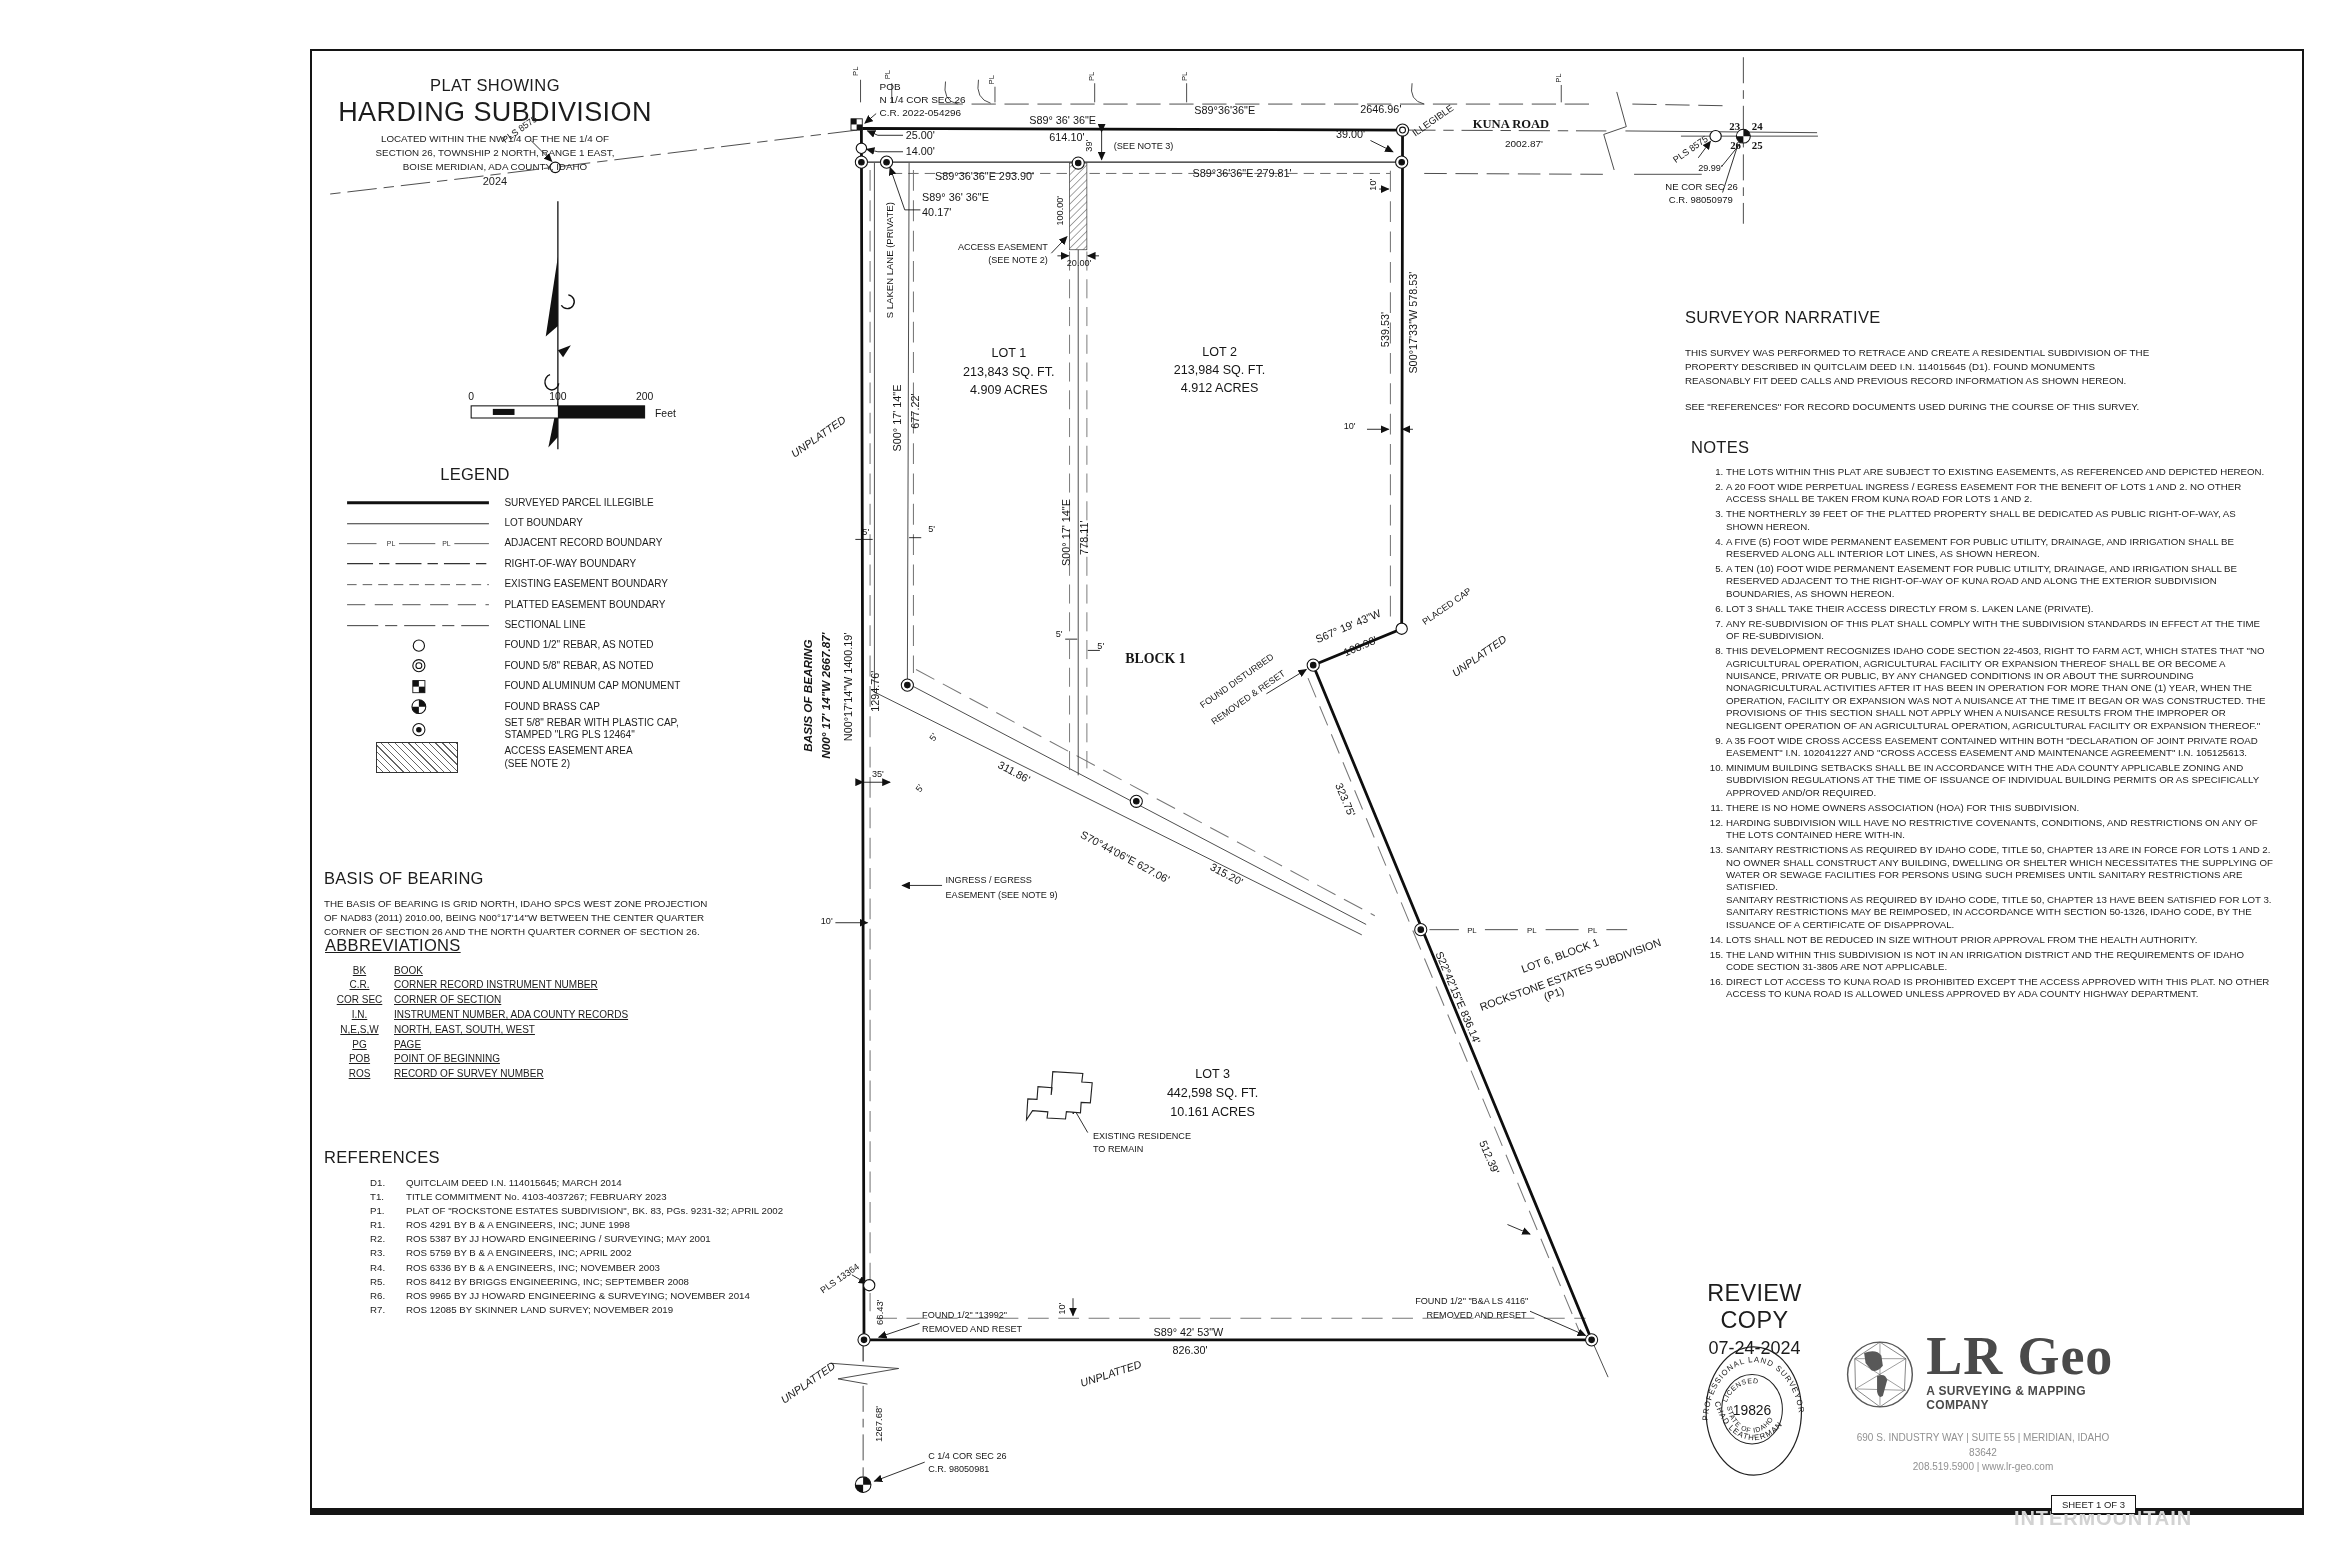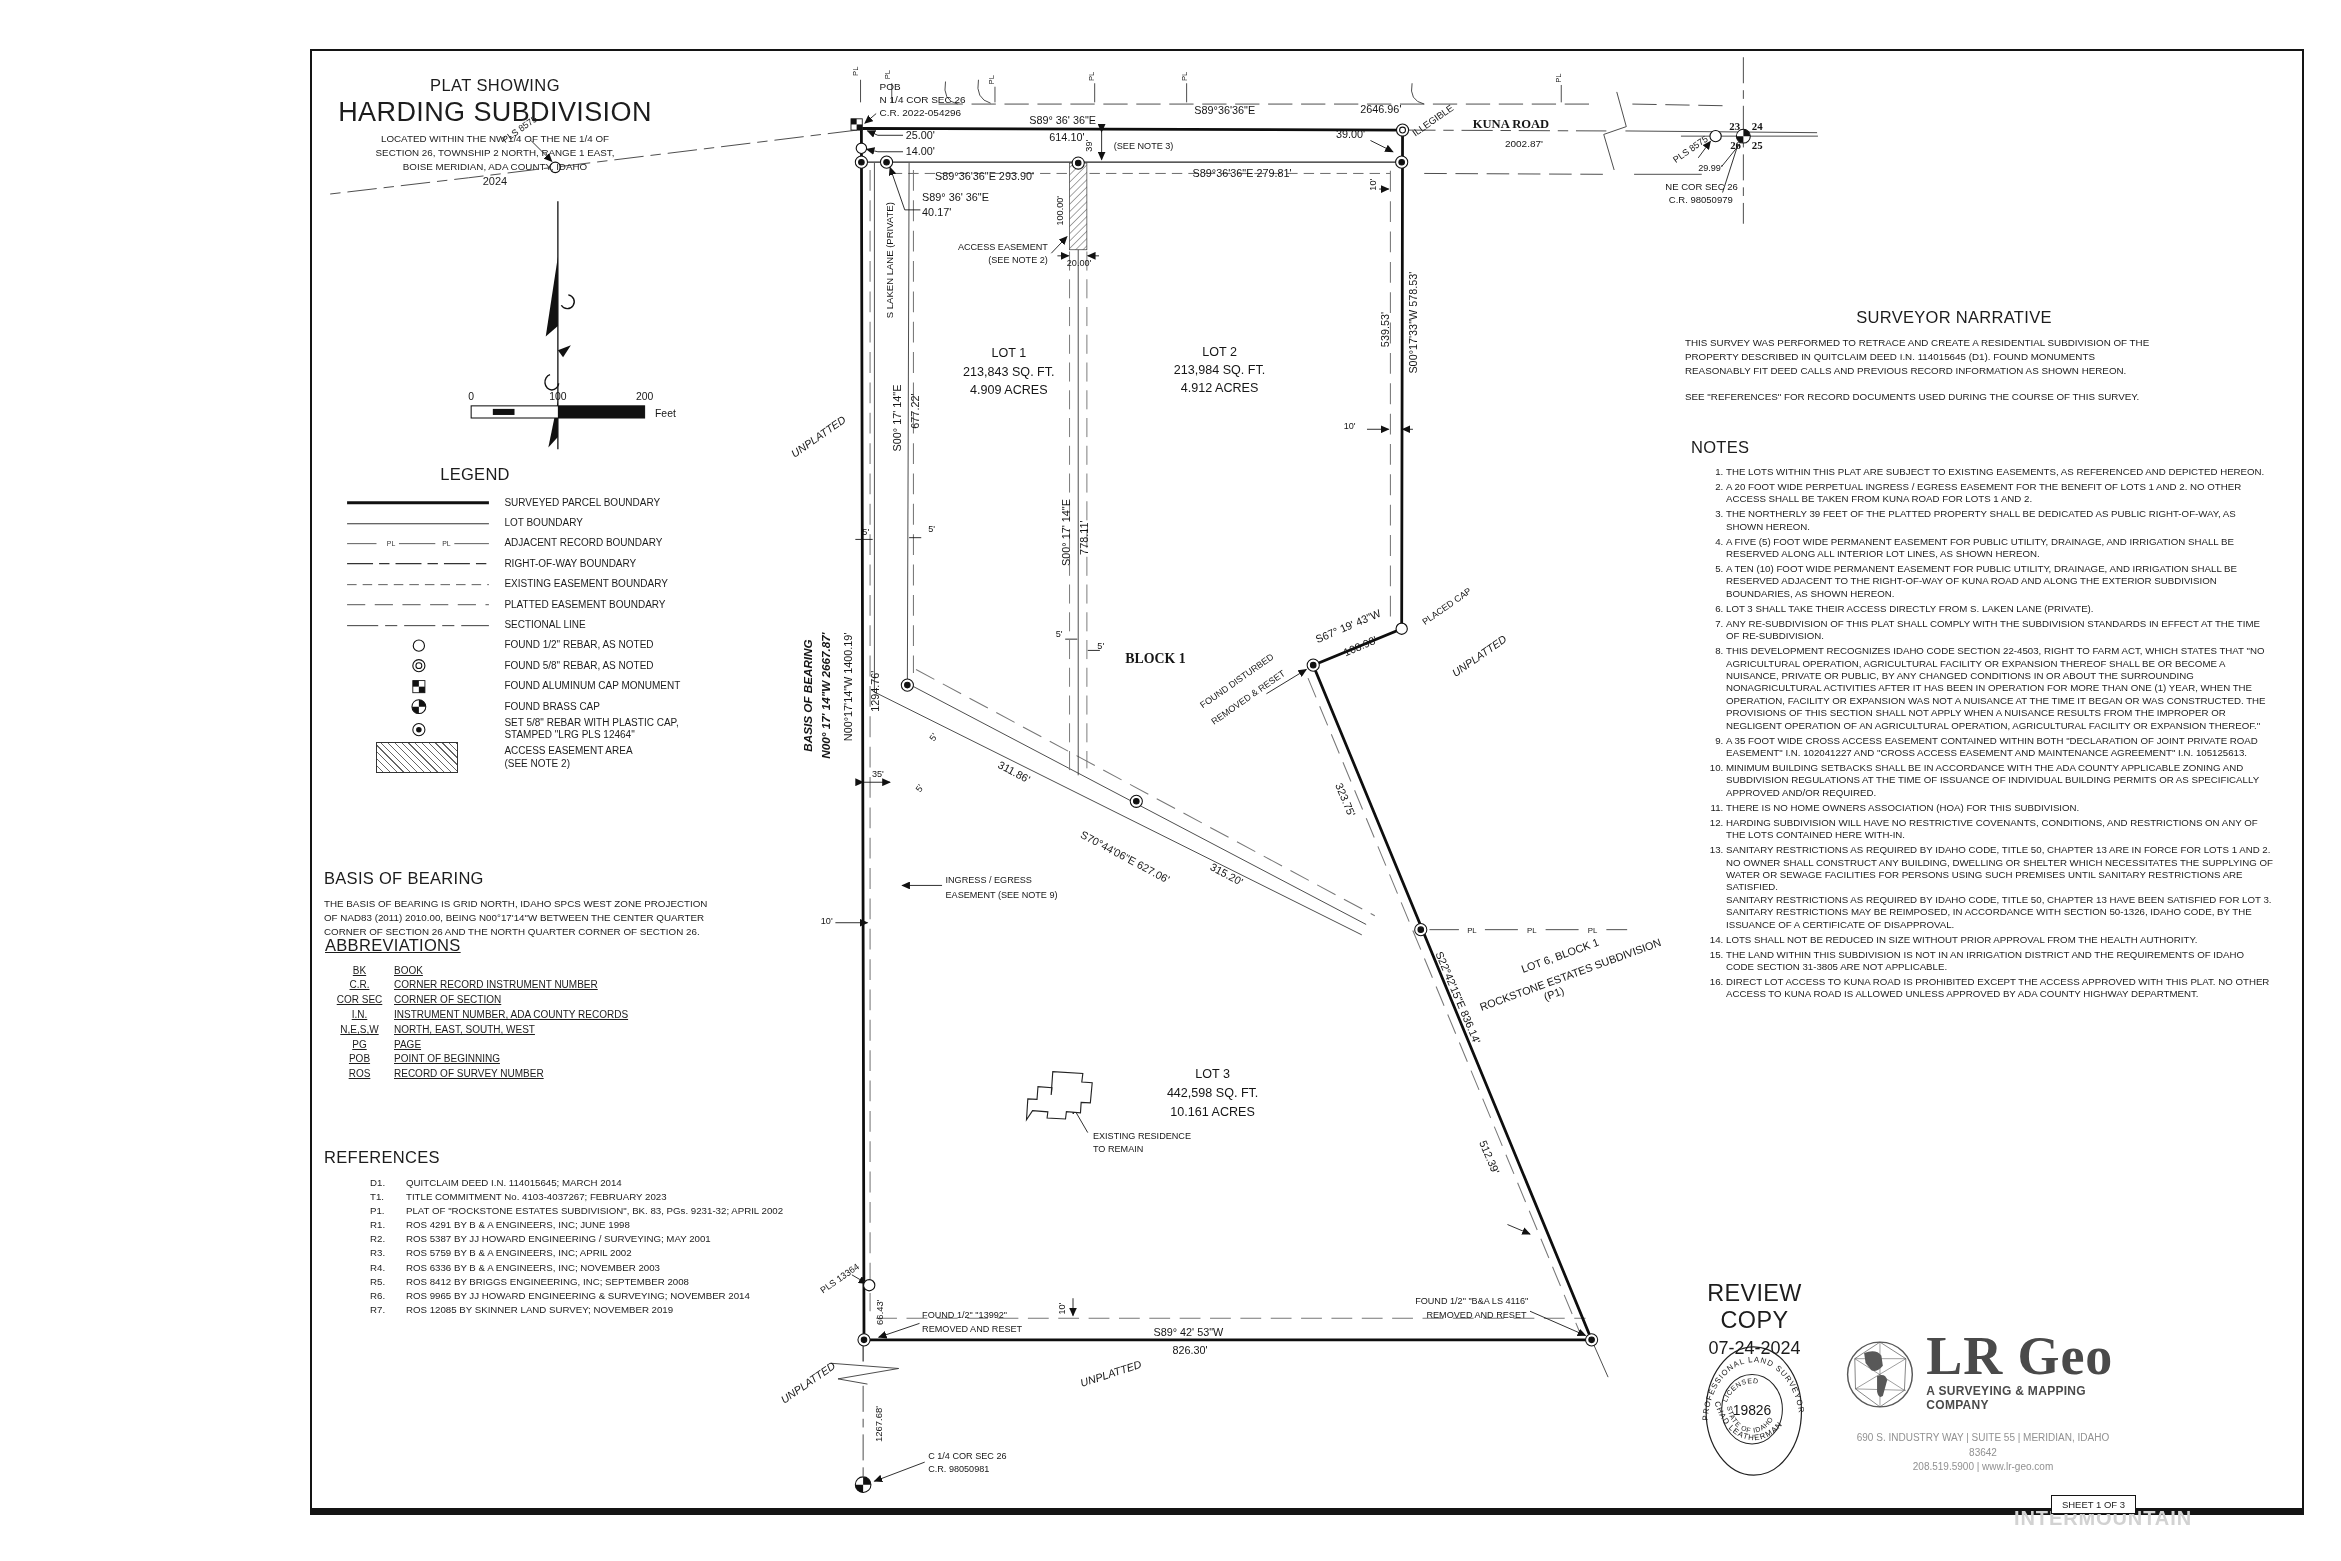--- a/index.html
+++ b/index.html
@@ -29,21 +29,21 @@
   
   #basis{left:324px;top:869px;width:434px;}
   #abbr{left:325px;top:936px;width:434px;text-decoration:underline;}
   .abbr-row{display:flex;font-size:10px;line-height:1.48;}
   .ab{width:69px;flex:0 0 69px;text-align:center;}
   #refs{left:324px;top:1148px;width:520px;}
   .ref-row{display:flex;font-size:9.7px;line-height:1.46;margin-left:46px;}
   .rid{width:36px;flex:0 0 36px;}
   
   #narrative{left:1685px;top:308px;width:538px;}
-  #narrative .hdr{margin-bottom:9px;text-align:center;}
+  #narrative .hdr{margin-bottom:19px;}
   #notes{left:1691px;top:438px;width:583px;}
   #notes-ol{margin:0;padding:0 0 0 35px;font-size:9.7px;line-height:1.28;}
   #notes-ol li{white-space:pre-line;margin-bottom:2.6px;}
   #review{left:1672px;top:1280px;width:165px;text-align:center;}
   .rv1{font-size:23.4px;letter-spacing:0.4px;}
   .rv2{font-size:18px;margin-top:3.5px;}
   
   #logo{left:1844px;top:1331px;width:278px;}
   .logo-row{display:flex;align-items:flex-start;}
   .logo-name{font-family:"Liberation Serif",serif;font-weight:700;font-size:54px;
@@ -411,21 +411,21 @@
 
   <div class="blk" id="legend">
     <div class="hdr">LEGEND</div>
     <div id="legend-rows">
         <div class="lg-row">
           <div class="lg-sw">
             <svg width="146" height="17.3" viewBox="0 0 168 20">
               <line x1="2" y1="10" x2="166" y2="10" stroke="#111" stroke-width="3.5"></line>
             </svg>
           </div>
-          <div class="lg-lb">SURVEYED PARCEL BOUNDARY</div>
+          <div class="lg-lb">SURVEYED PARCEL ILLEGIBLE</div>
         </div>
         <div class="lg-row">
           <div class="lg-sw">
             <svg width="146" height="17.3" viewBox="0 0 168 20">
               <line x1="2" y1="10" x2="166" y2="10" stroke="#333" stroke-width="1.2"></line>
             </svg>
           </div>
           <div class="lg-lb">LOT BOUNDARY</div>
         </div>
         <div class="lg-row">

